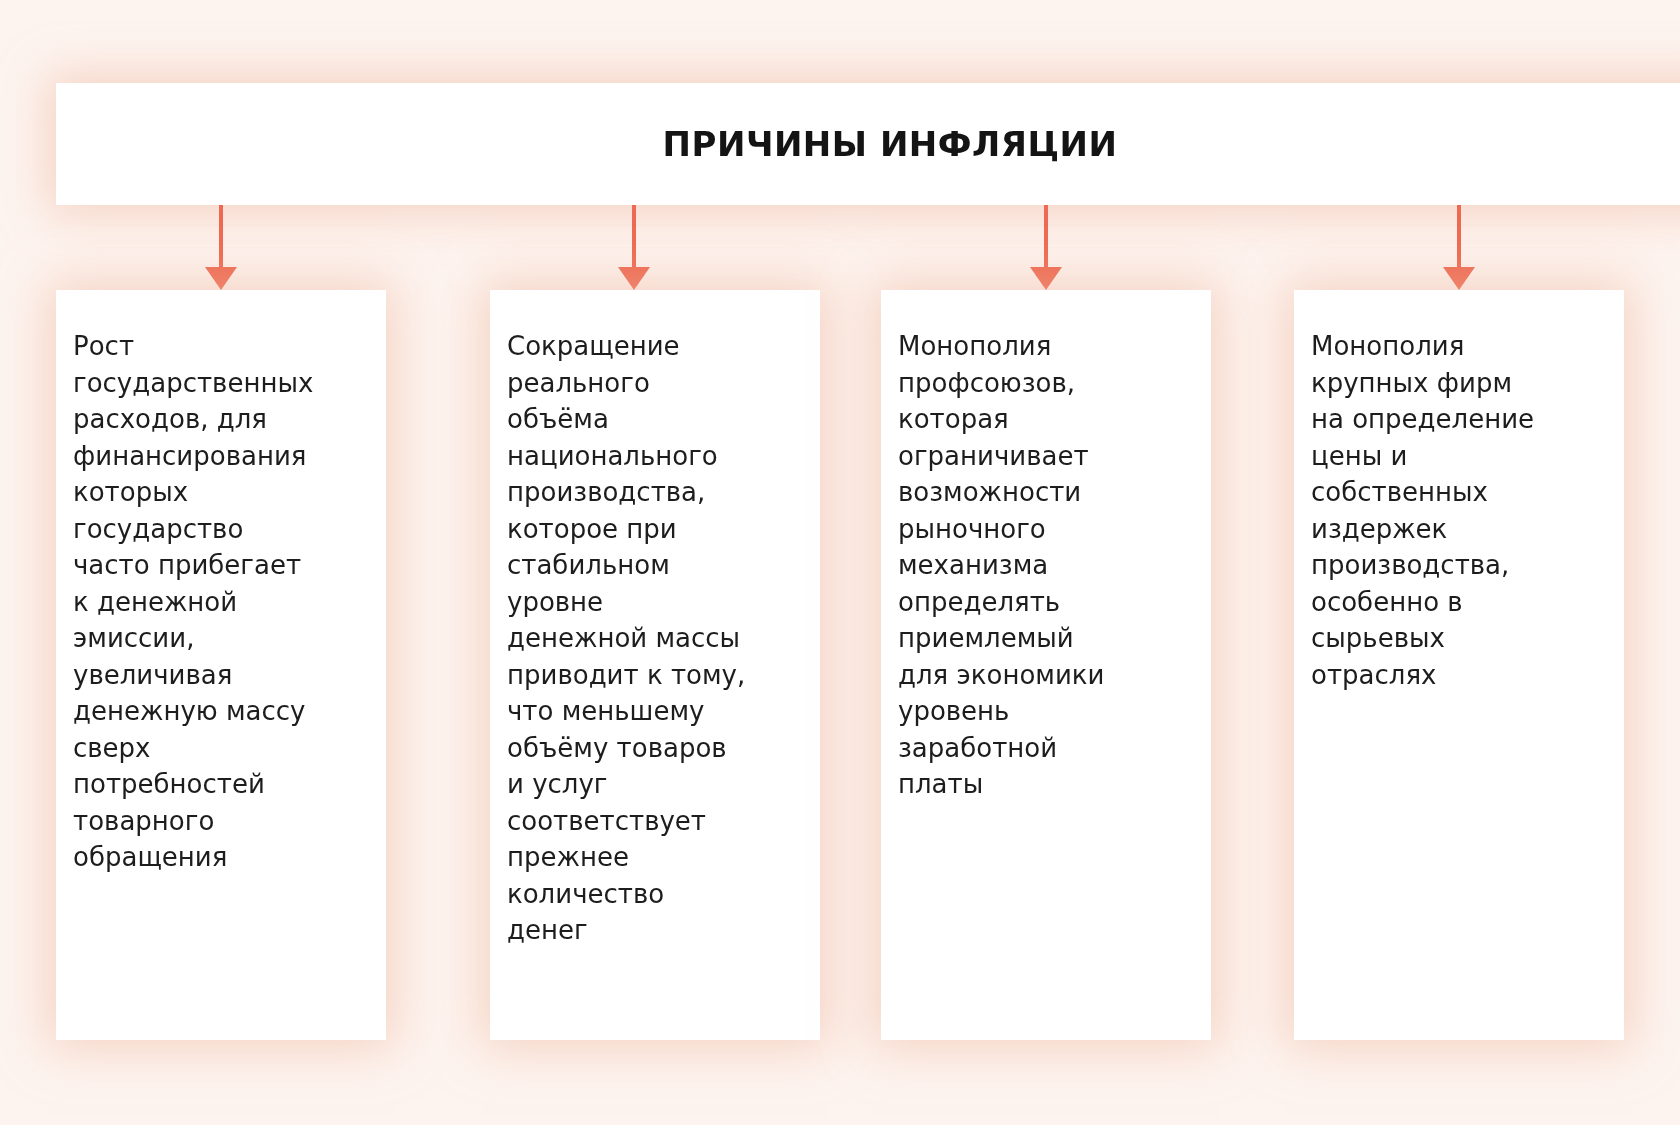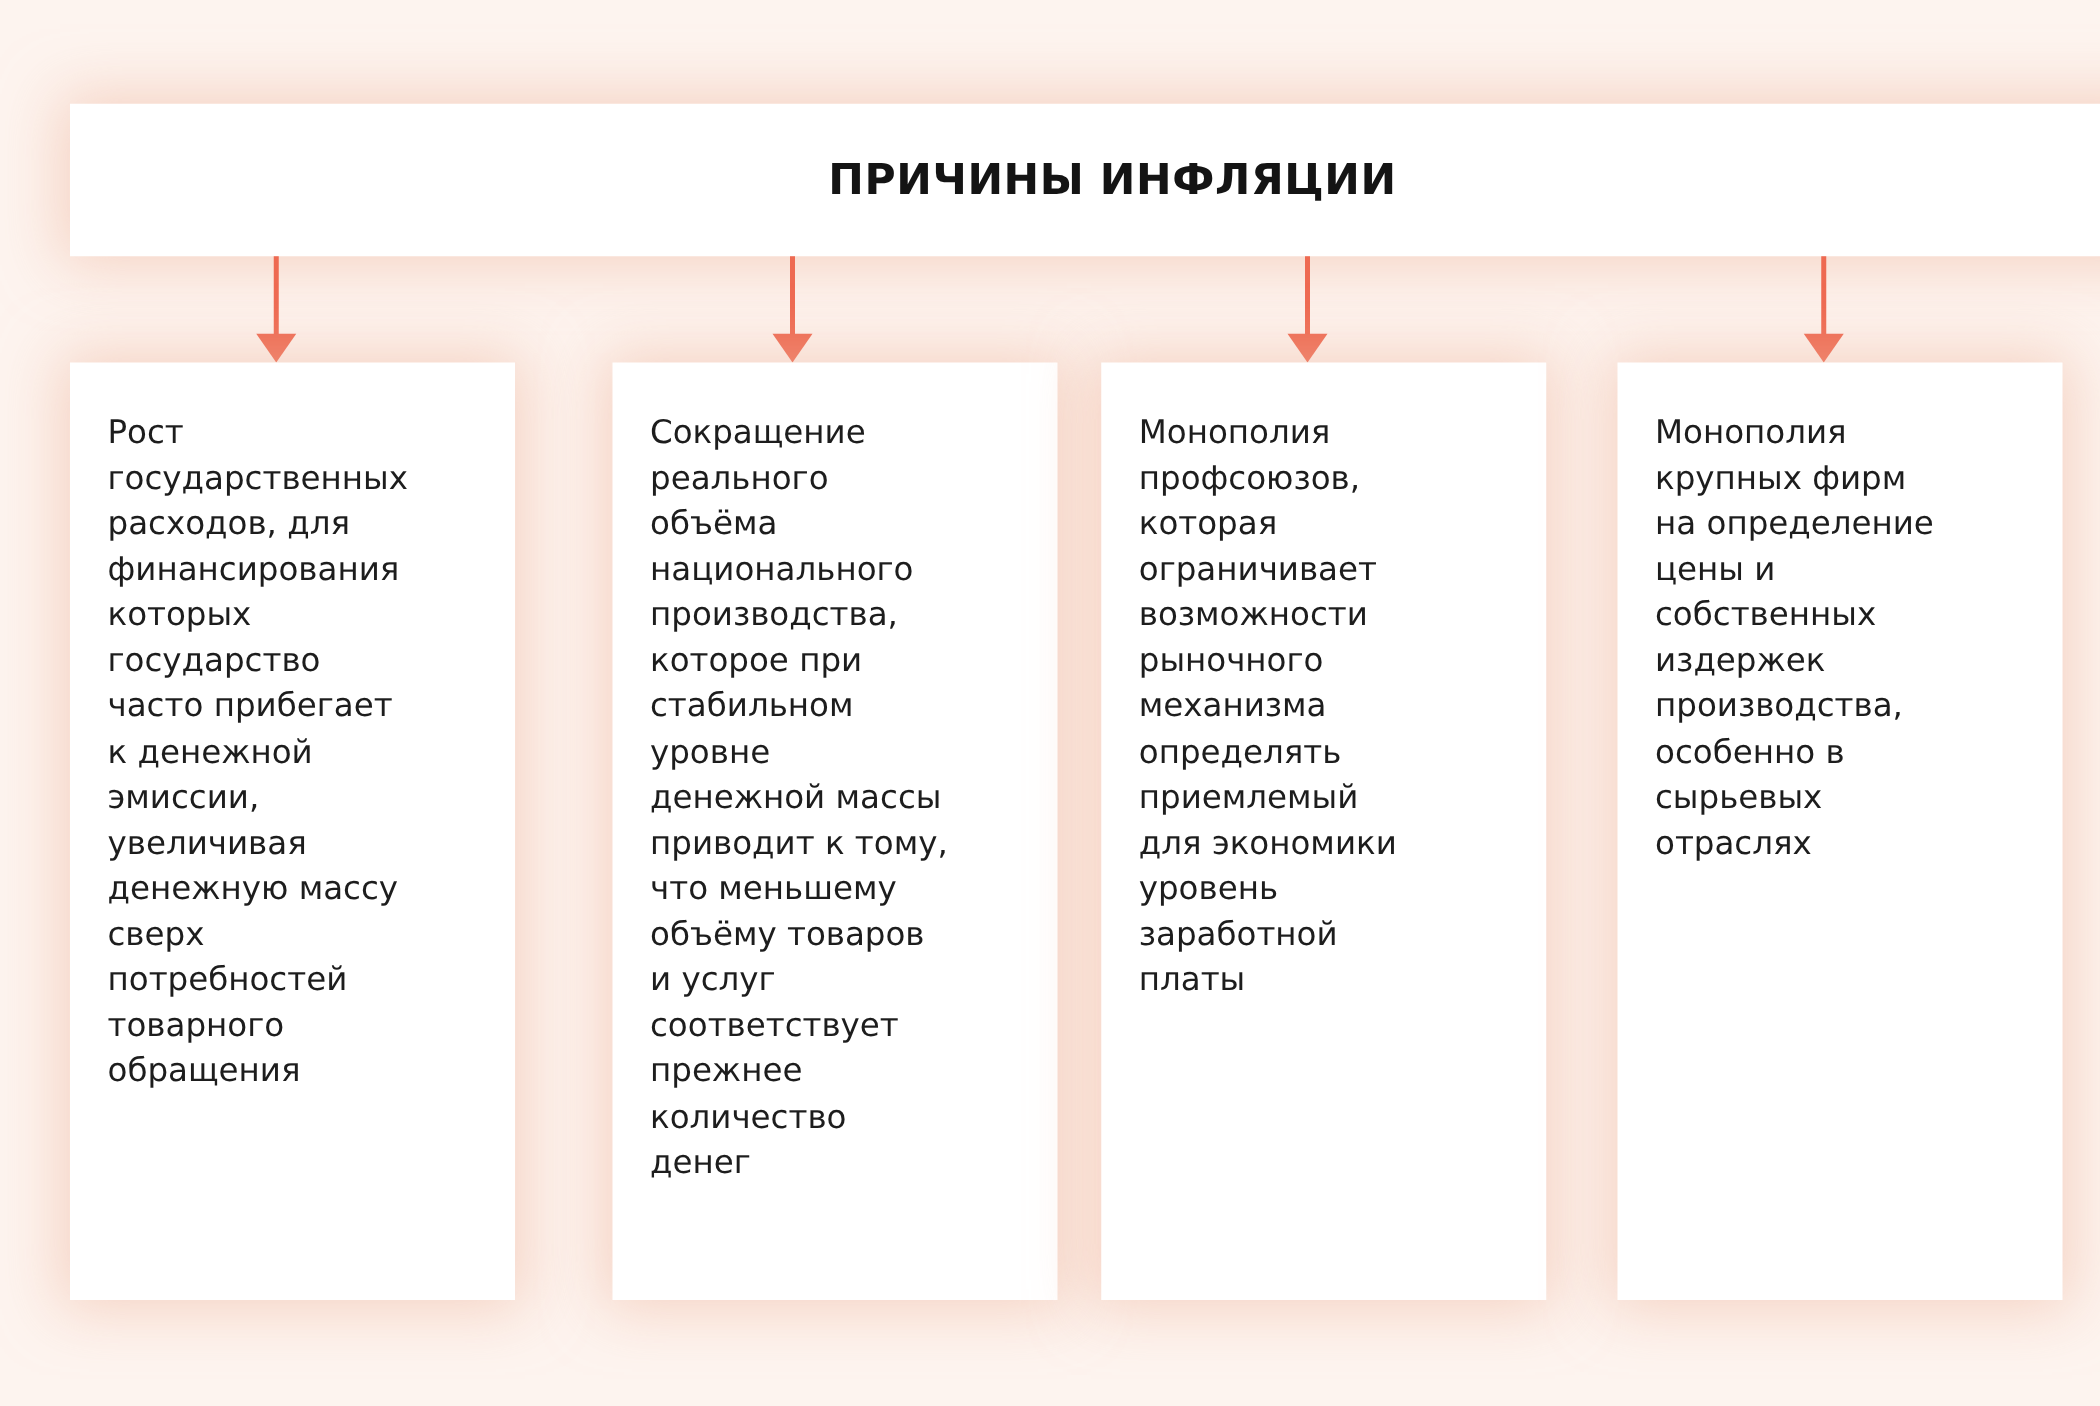--- a/index.html
+++ b/index.html
@@ -57,22 +57,22 @@
     border-right:16px solid transparent;
     border-top:23px solid var(--accent);
   }
   .arrow-1{left:205px;}
   .arrow-2{left:618px;}
   .arrow-3{left:1030px;}
   .arrow-4{left:1443px;}
   .cause-card{
     position:absolute;
     top:290px;
-    width:356px;height:750px;
-    padding:38px 26px 30px 30px;
+    width:330px;height:750px;
+    padding:38px 26px 30px 17px;
   }
   .card-1{left:56px;}
   .card-2{left:490px;}
   .card-3{left:881px;}
   .card-4{left:1294px;}
   .cause-text{
     font-size:26px;
     line-height:36.5px;
     white-space:pre-line;
     color:#1D1D1D;

